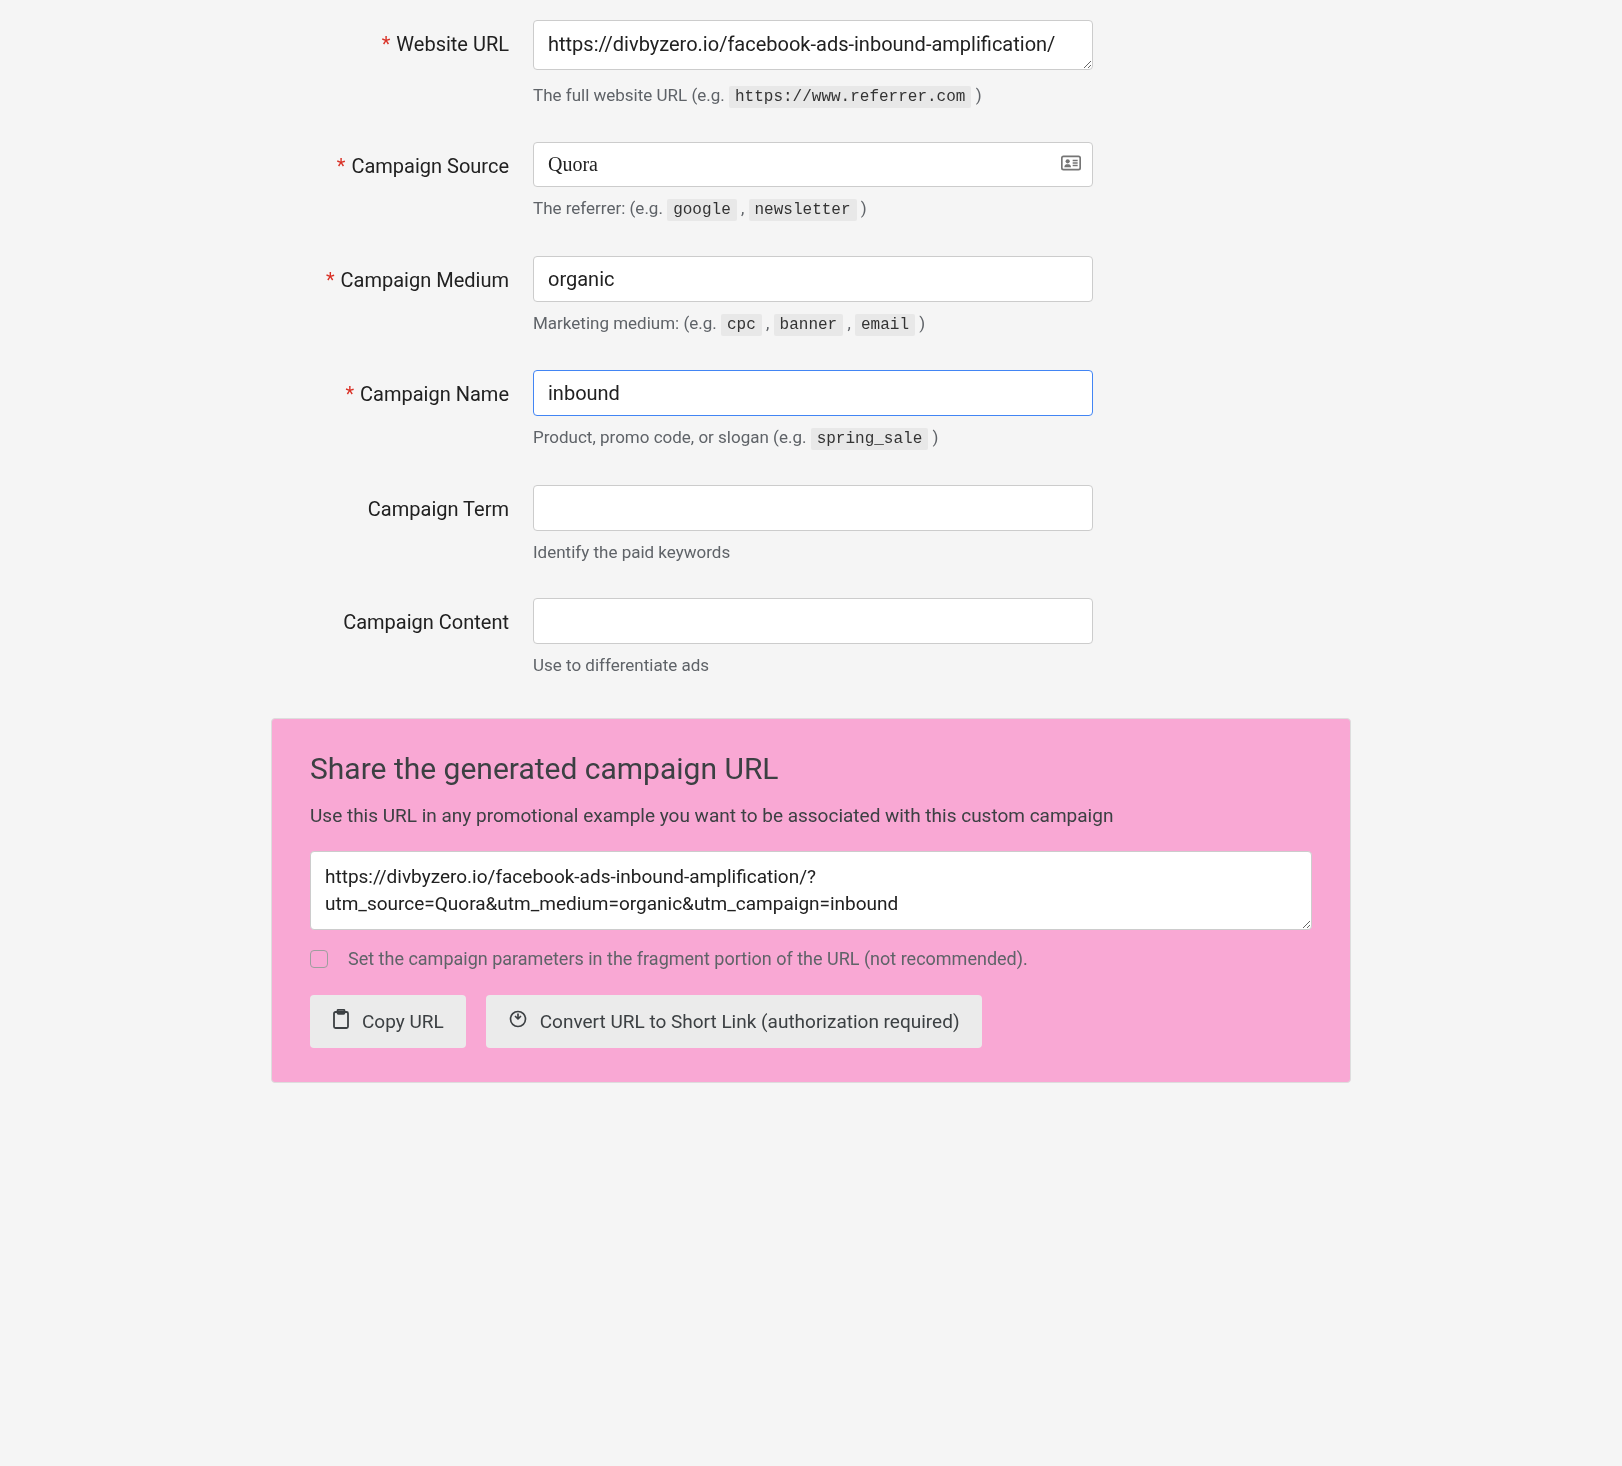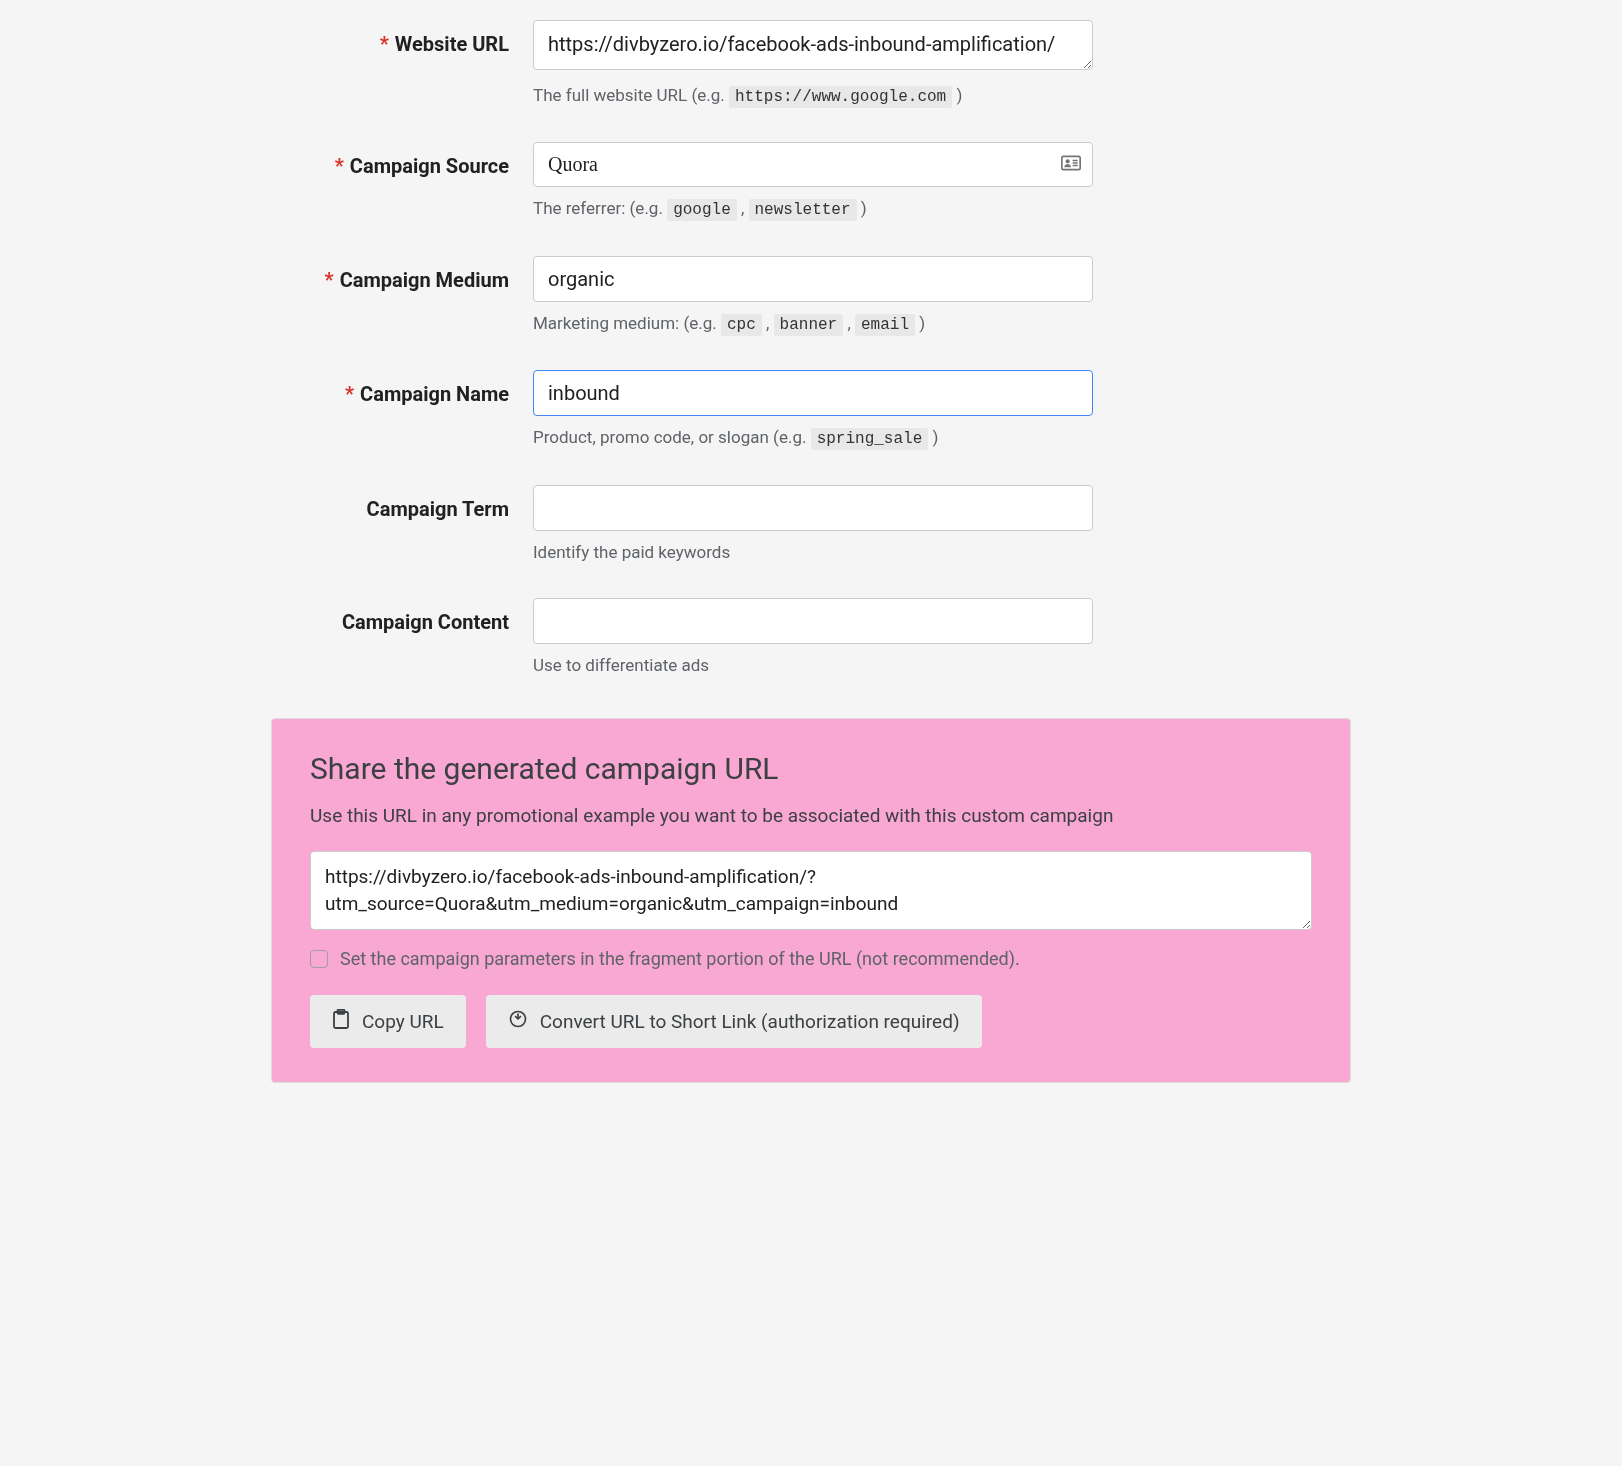--- a/index.html
+++ b/index.html
@@ -21,21 +21,21 @@
       display: flex;
       align-items: flex-start;
       margin-bottom: 34px;
     }
     .label-col {
       width: 262px;
       text-align: right;
       padding-right: 24px;
       padding-top: 12px;
       font-size: 20px;
-      font-weight: 700;
+      font-weight: 400;
       color: #212121;
       flex-shrink: 0;
     }
     .required-asterisk {
       color: #d93025;
       margin-right: 6px;
     }
     .input-col {
       flex: 1;
       max-width: 560px;
@@ -111,21 +111,21 @@
       font-size: 19px;
       font-family: inherit;
       resize: both;
       min-height: 70px;
       line-height: 1.4;
       color: #212121;
     }
     .checkbox-row {
       display: flex;
       align-items: center;
-      gap: 12px;
+      gap: 20px;
       margin-top: 14px;
       margin-bottom: 26px;
     }
     .faux-checkbox {
       width: 18px;
       height: 18px;
       border: 1.5px solid #9e9e9e;
       border-radius: 4px;
       flex-shrink: 0;
     }
@@ -160,21 +160,21 @@
 
 <div class="form-container">
 
   <div class="form-row">
     <div class="label-col">
       <span class="required-asterisk">*</span><span>Website URL</span>
     </div>
     <div class="input-col">
       <textarea class="textarea-input" style="">https://divbyzero.io/facebook-ads-inbound-amplification/</textarea>
       <div class="help-text">
-        <span>The full website URL (e.g. </span><span class="code-chip">https://www.google.com</span><span> )</span>
+        <span>The full website URL (e.g. </span><span class="code-chip">https://www.referrer.com</span><span> )</span>
       </div>
     </div>
   </div>
 
   <div class="form-row">
     <div class="label-col">
       <span class="required-asterisk">*</span><span>Campaign Source</span>
     </div>
     <div class="input-col">
       <div class="input-with-icon">

